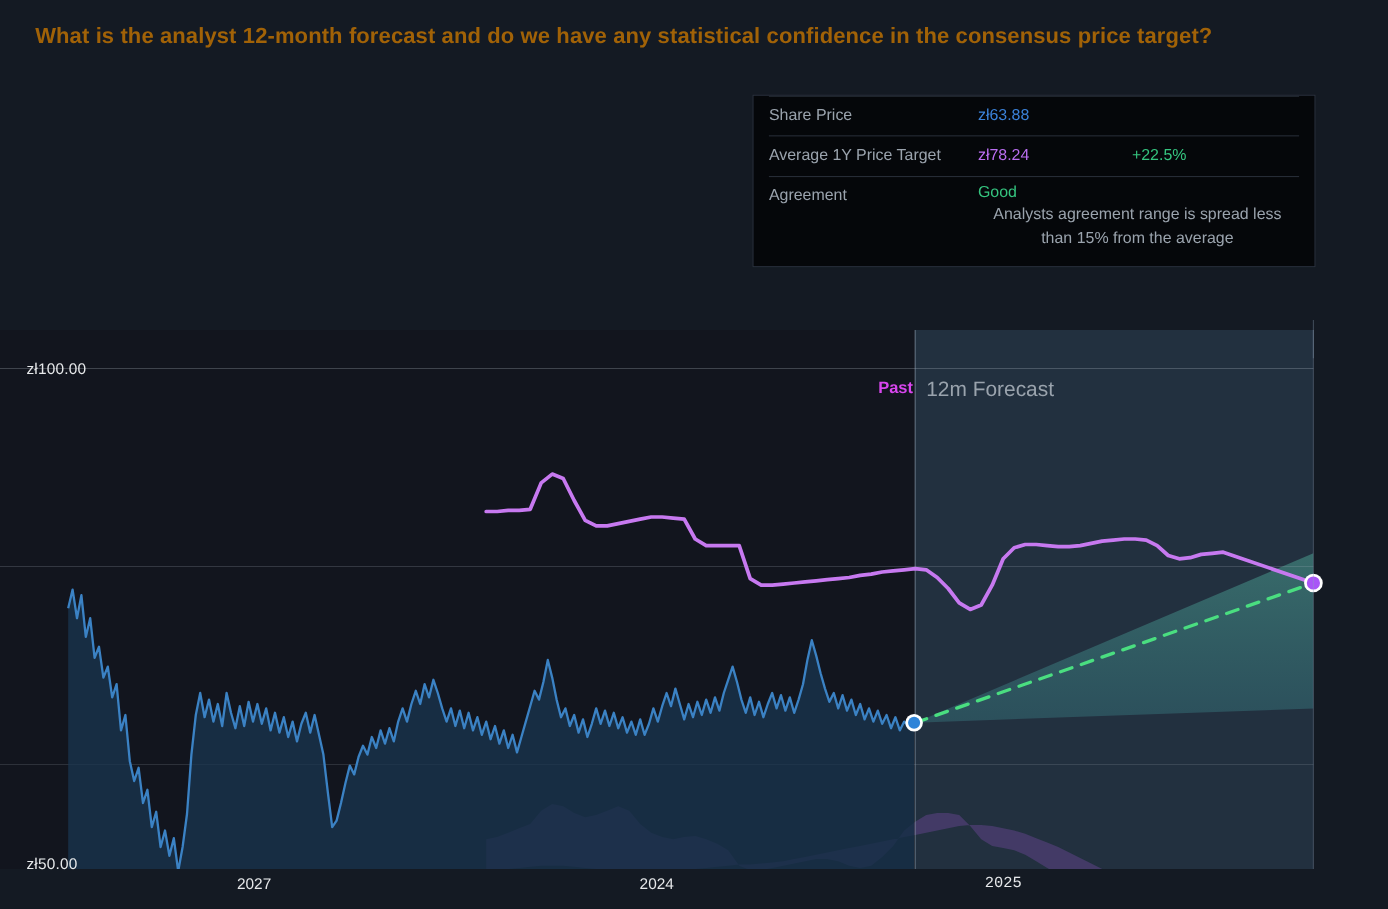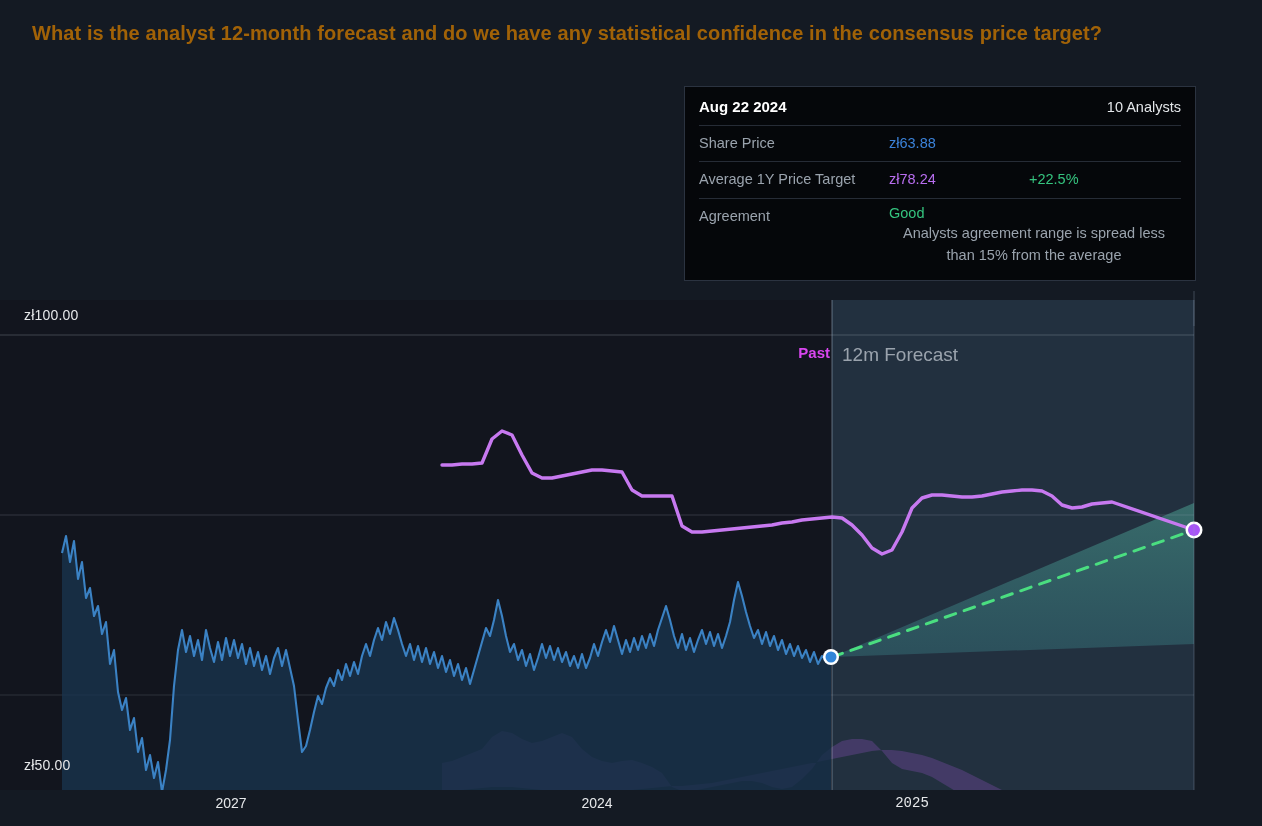--- a/index.html
+++ b/index.html
@@ -17,20 +17,21 @@
     color:#a16207;
   }
   
   #chart-area{
     position:absolute;left:0;top:300px;width:1262px;height:490px;
   }
   #chart-svg{display:block;}
   .axis-label{
     position:absolute;font-size:14px;color:#e6e8ea;font-weight:400;
     letter-spacing:.2px;
+    margin-top:20px;
   }
   #y-label-top{left:24px;top:307px;}
   #y-label-bottom{left:24px;top:757px;}
   .x-tick{
     position:absolute;top:795px;font-size:14px;color:#e6e8ea;
     transform:translateX(-50%);
   }
   #past-label{
     position:absolute;right:432px;top:344px;
     font-size:15px;font-weight:700;color:#d946ef;
@@ -228,24 +229,20 @@
 <div class="axis-label" id="y-label-bottom">zł50.00</div>
 
 <div class="x-tick" style="left:231px;">2027</div>
 <div class="x-tick" style="left:597px;">2024</div>
 <div class="x-tick" style="left:912px;font-family:Liberation Mono, monospace;">2025</div>
 
 <div id="past-label">Past</div>
 <div id="forecast-label">12m Forecast</div>
 
 <div id="tooltip">
-  <div class="tt-head">
-    <span class="tt-date">Aug 22 2024</span>
-    <span class="tt-analysts">10 Analysts</span>
-  </div>
 
   <div class="tt-row">
     <span class="tt-key">Share Price</span>
     <span class="tt-val c-blue">zł63.88</span>
     <span class="tt-extra c-green"></span>
   </div>
 
   <div class="tt-row">
     <span class="tt-key">Average 1Y Price Target</span>
     <span class="tt-val c-purple">zł78.24</span>

